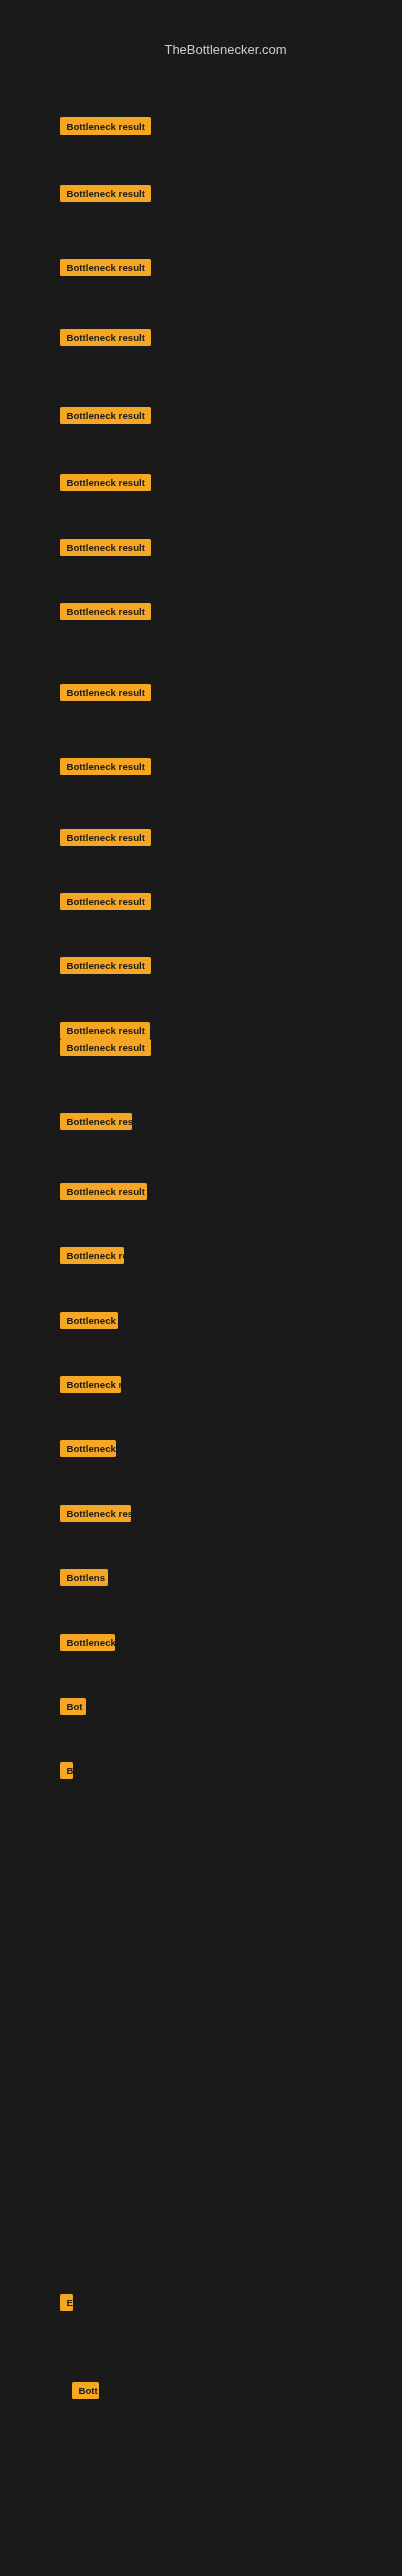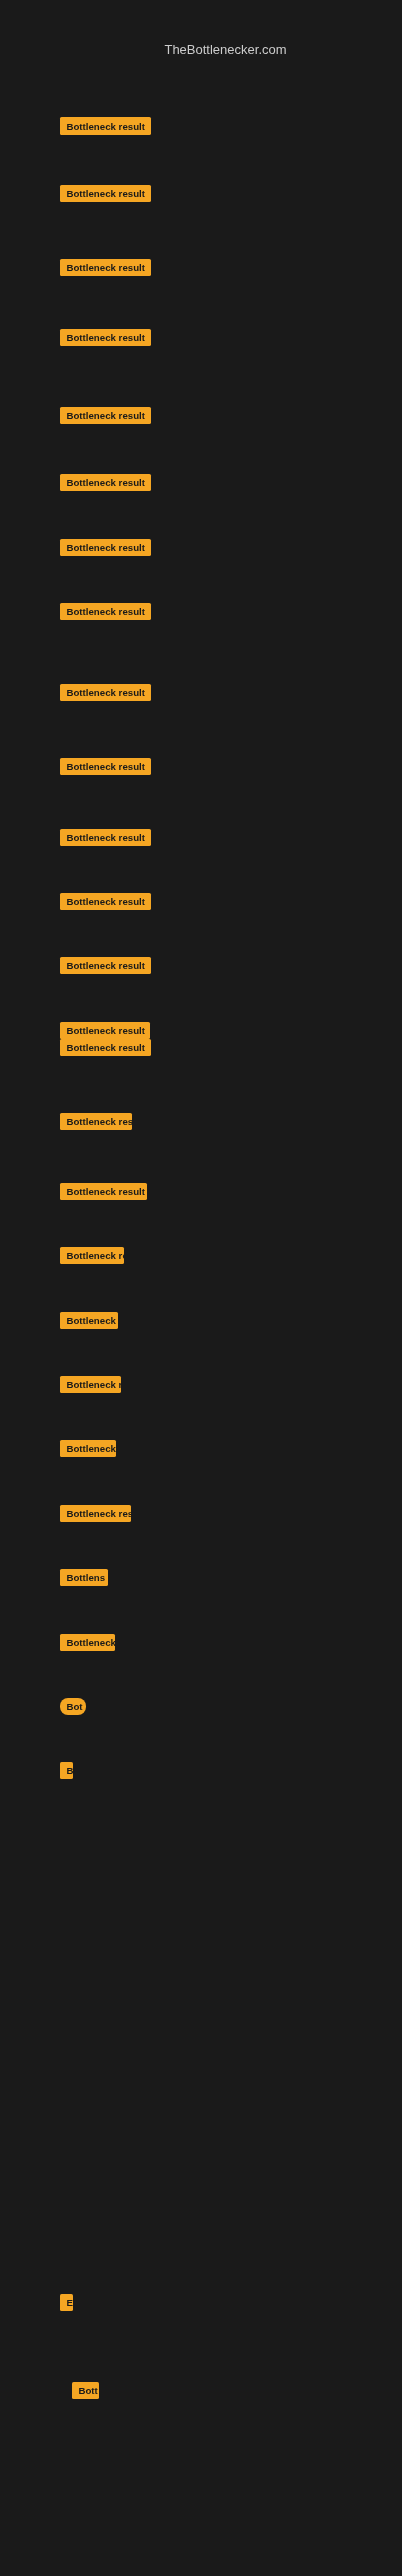--- a/index.html
+++ b/index.html
@@ -62,18 +62,18 @@
     <div class="bottleneck-item" style="top: 935px; left: 0px;"><span class="bottleneck-badge" style="max-width: 93px;">Bottleneck result</span></div>
     <div class="bottleneck-item" style="top: 1009px; left: 0px;"><span class="bottleneck-badge" style="max-width: 72px;">Bottleneck result</span></div>
     <div class="bottleneck-item" style="top: 1079px; left: 0px;"><span class="bottleneck-badge" style="max-width: 87px;">Bottleneck result</span></div>
     <div class="bottleneck-item" style="top: 1143px; left: 0px;"><span class="bottleneck-badge" style="max-width: 64px;">Bottleneck result</span></div>
     <div class="bottleneck-item" style="top: 1208px; left: 0px;"><span class="bottleneck-badge" style="max-width: 58px;">Bottleneck</span></div>
     <div class="bottleneck-item" style="top: 1272px; left: 0px;"><span class="bottleneck-badge" style="max-width: 61px;">Bottleneck r</span></div>
     <div class="bottleneck-item" style="top: 1336px; left: 0px;"><span class="bottleneck-badge" style="max-width: 56px;">Bottleneck</span></div>
     <div class="bottleneck-item" style="top: 1401px; left: 0px;"><span class="bottleneck-badge" style="max-width: 71px;">Bottleneck res</span></div>
     <div class="bottleneck-item" style="top: 1465px; left: 0px;"><span class="bottleneck-badge" style="max-width: 48px;">Bottlens</span></div>
     <div class="bottleneck-item" style="top: 1530px; left: 0px;"><span class="bottleneck-badge" style="max-width: 55px;">Bottleneck</span></div>
-    <div class="bottleneck-item" style="top: 1594px; left: 0px;"><span class="bottleneck-badge" style="max-width: 26px; border-radius: 8px;">Bot</span></div>
+    <div class="bottleneck-item" style="top: 1594px; left: 0px;"><span class="bottleneck-badge" style="max-width: 26px;">Bot</span></div>
     <div class="bottleneck-item" style="top: 1658px; left: 0px;"><span class="bottleneck-badge" style="max-width: 13px;">B</span></div>
     <div class="bottleneck-item" style="top: 2190px; left: 0px;"><span class="bottleneck-badge" style="max-width: 11.3px;">E</span></div>
     <div class="bottleneck-item" style="top: 2278px; left: 12px;"><span class="bottleneck-badge" style="max-width: 27px;">Bott</span></div>
   </div>
 
 
 </body></html>

